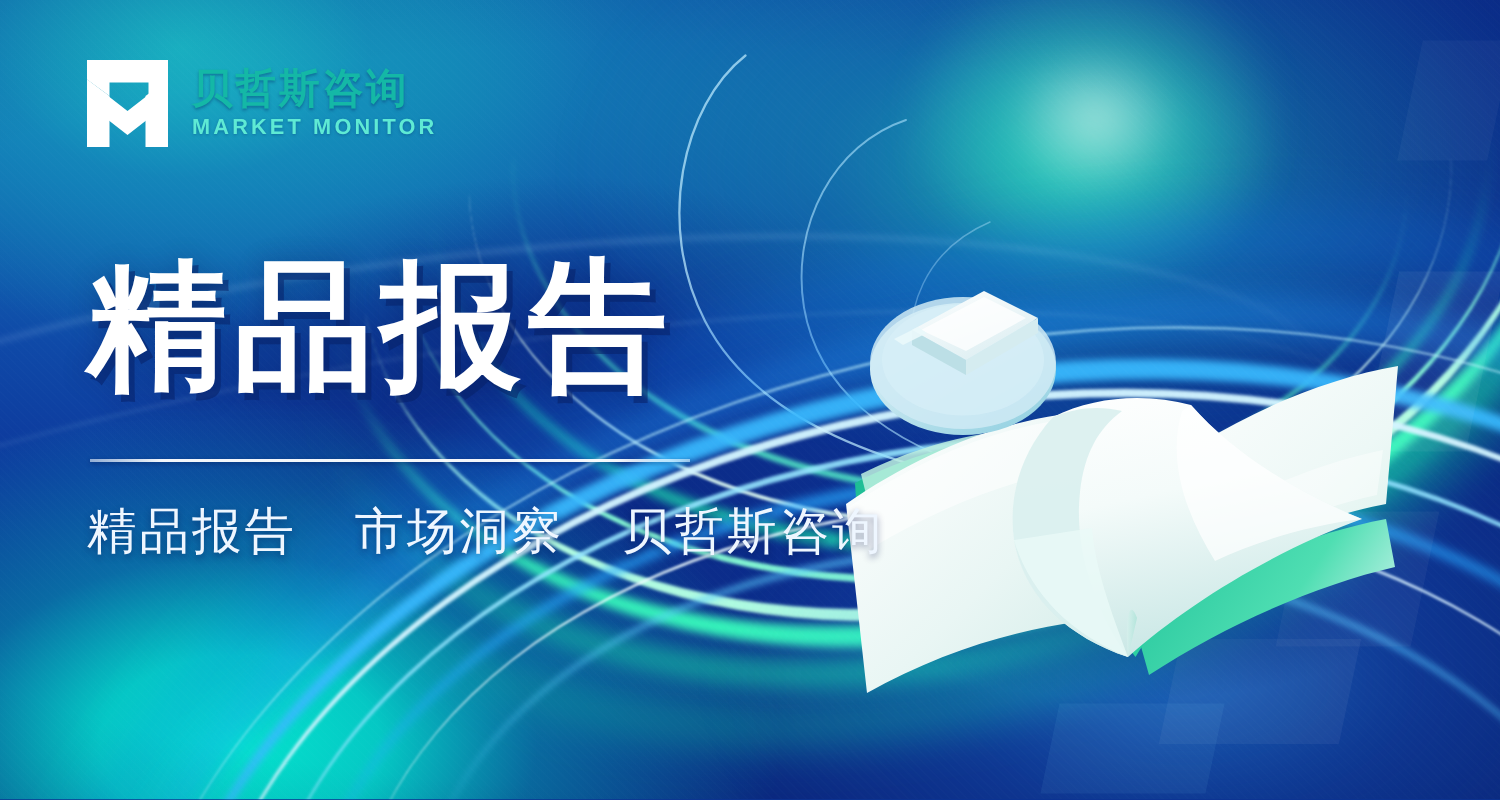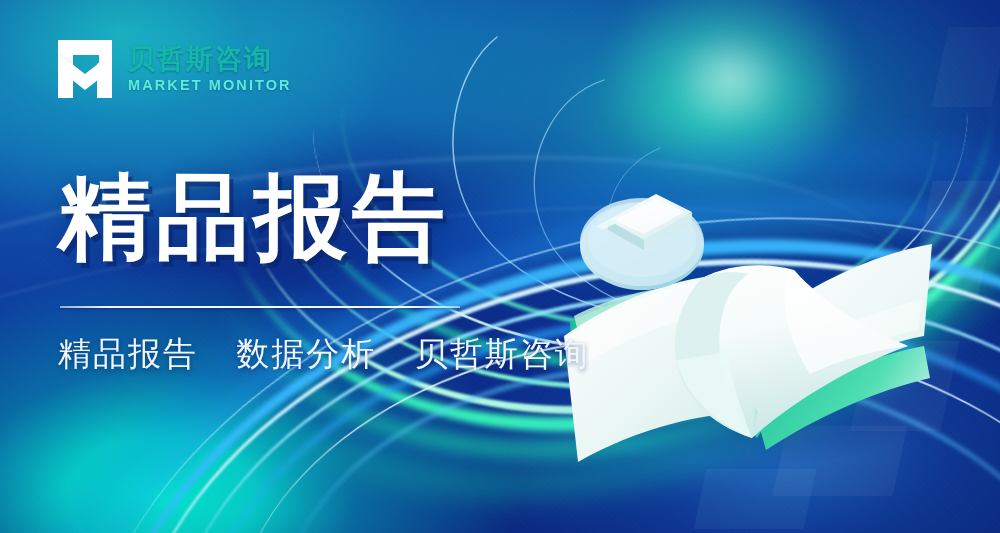--- a/index.html
+++ b/index.html
@@ -336,18 +336,18 @@
     </div>
   </div>
 
   <div class="headline">精品报告</div>
 
   <div class="divider"></div>
 
   <div class="subhead">
     <span>精品报告</span>
     <span class="gap"></span>
-    <span>数据分析</span>
+    <span>市场洞察</span>
     <span class="gap"></span>
     <span>贝哲斯咨询</span>
   </div>
 
 </div>
 
 </body></html>

